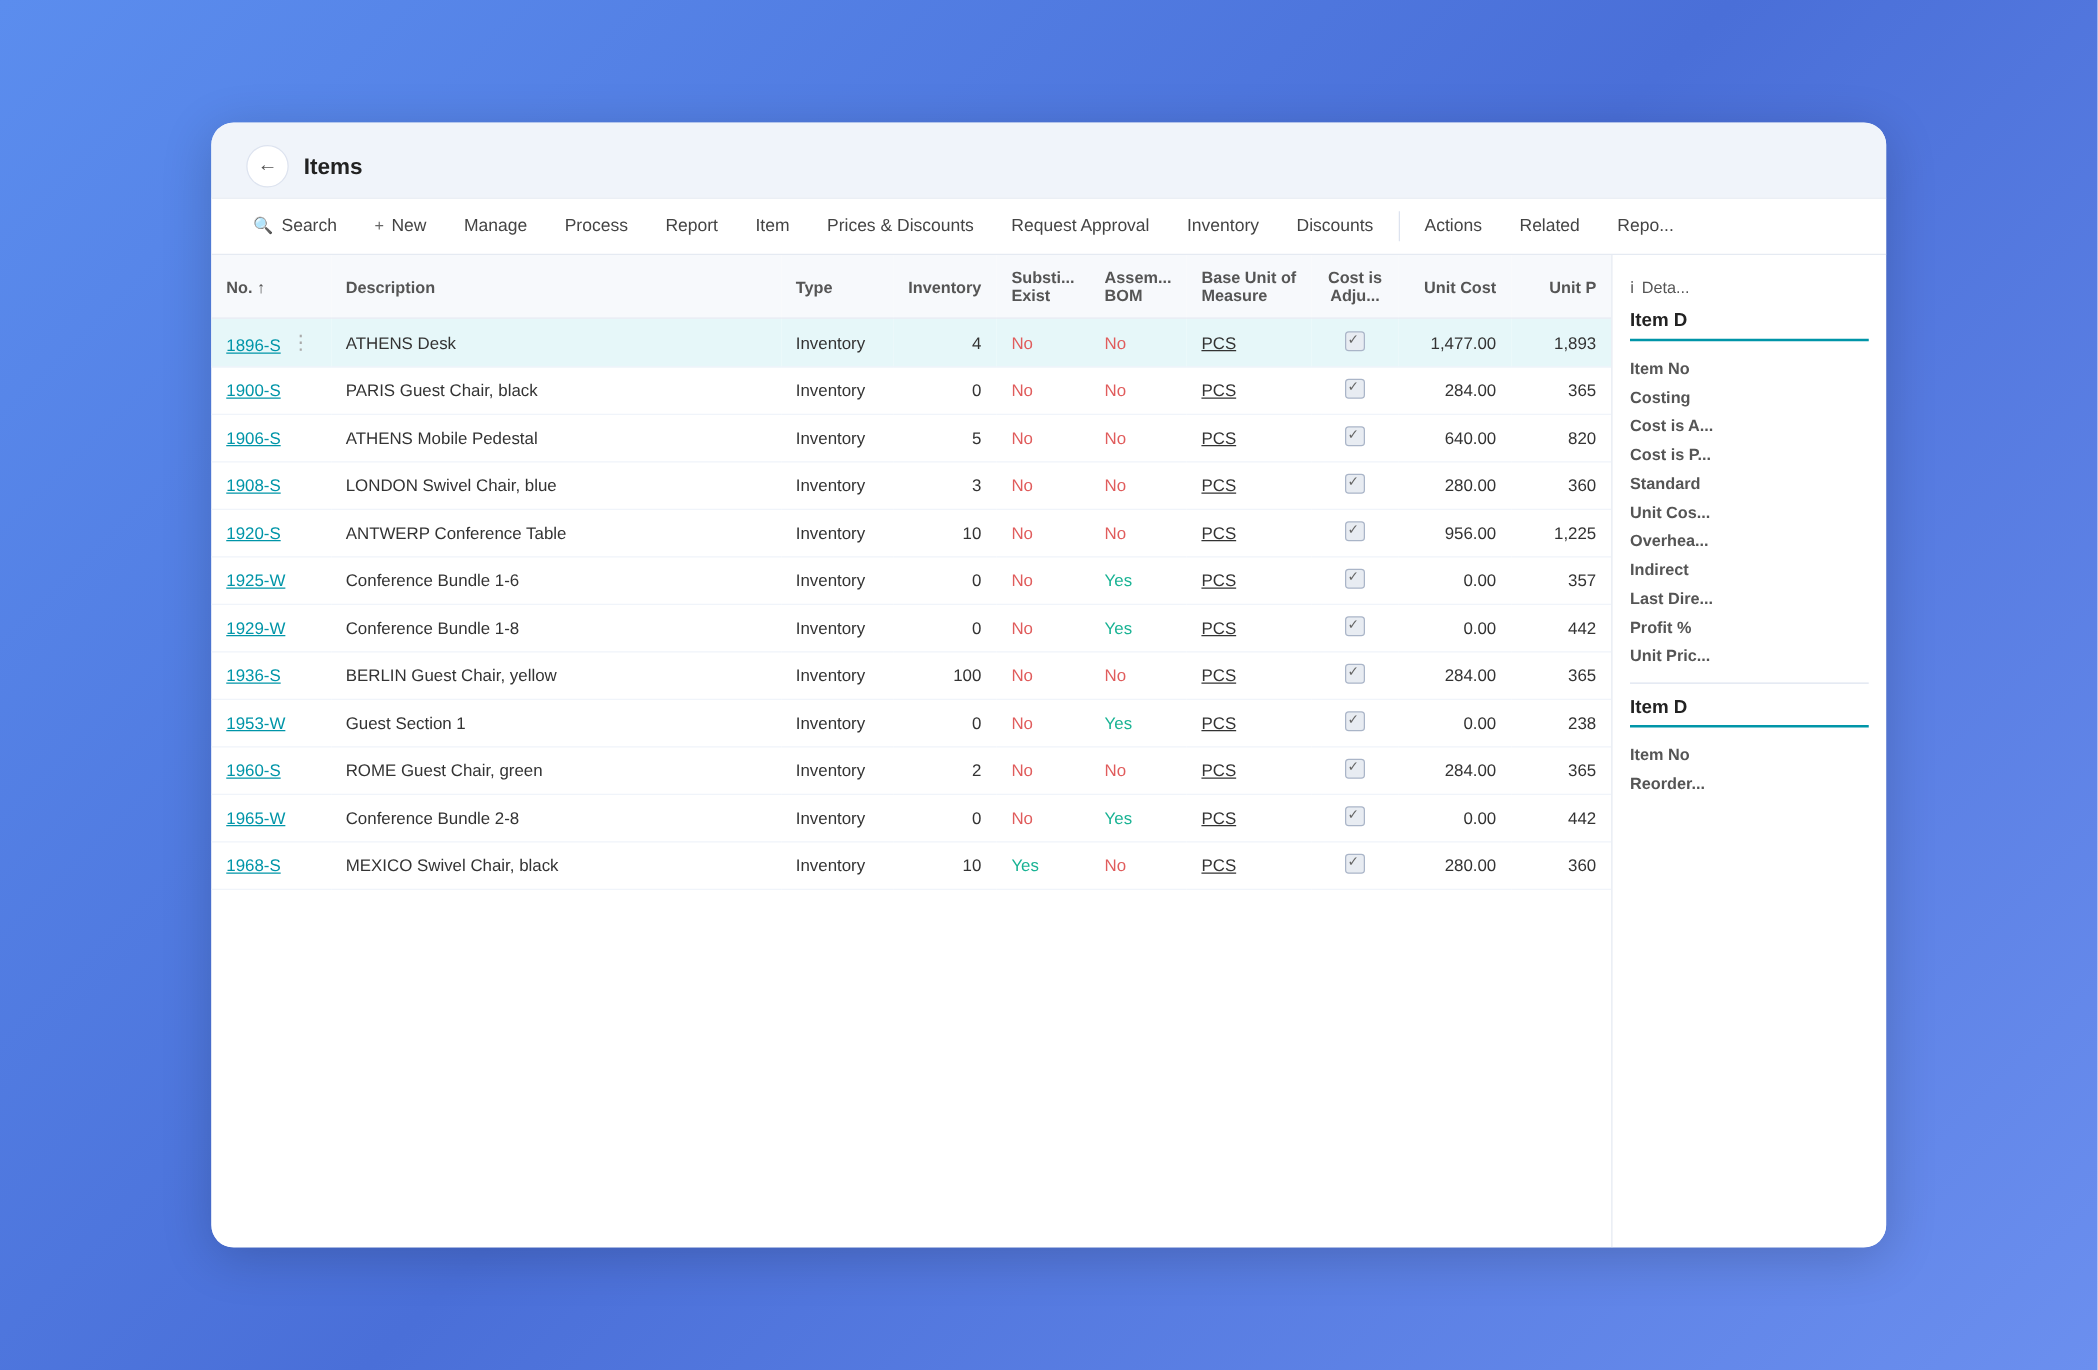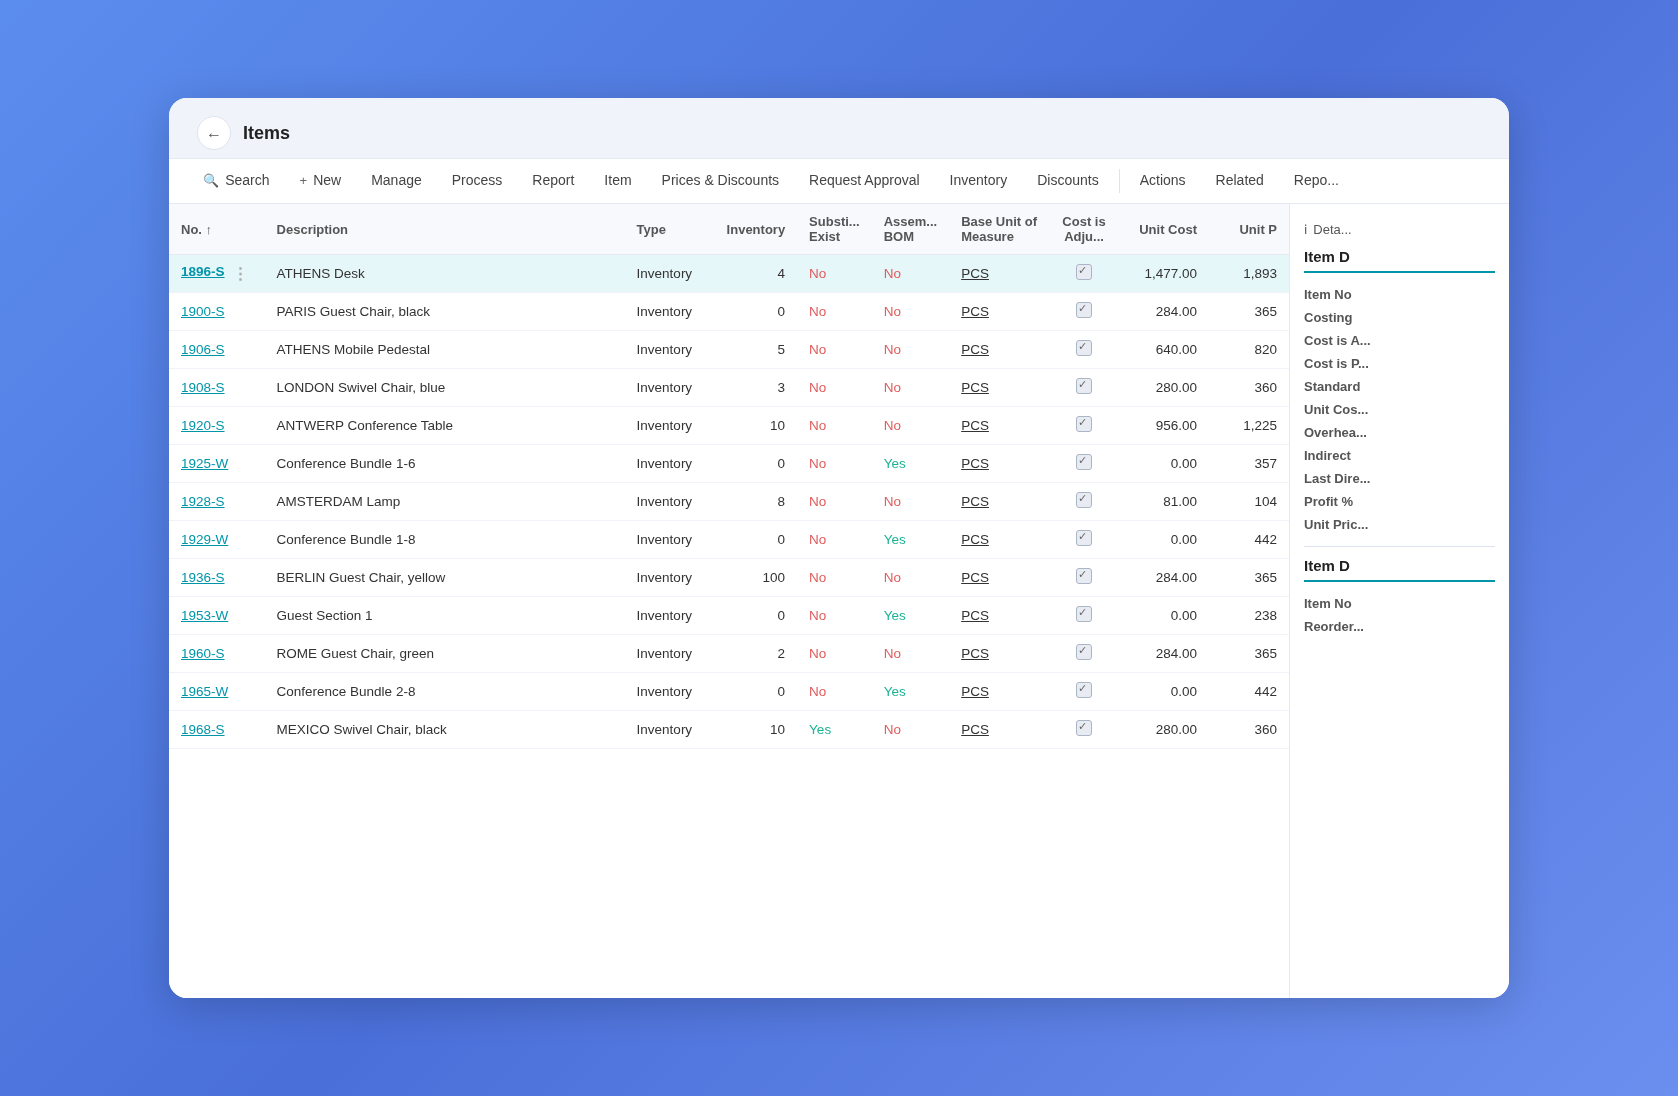--- a/index.html
+++ b/index.html
@@ -270,21 +270,21 @@
             <th class="col-assem">Assem...<br>BOM</th>
             <th class="col-base">Base Unit of<br>Measure</th>
             <th class="col-costadj">Cost is<br>Adju...</th>
             <th class="col-unitcost">Unit Cost</th>
             <th class="col-unitp">Unit P</th>
           </tr>
         </thead>
         <tbody id="table-body">
         <tr class="selected-row">
       <td class="col-no">
-        <span style="display:flex;align-items:flex-start;gap:4px;font-weight:bold;">
+        <span style="display:flex;align-items:flex-end;gap:4px;">
           <span class="item-link">1896-S</span>
           <span class="row-menu-icon">⋮</span>
         </span>
       </td>
       <td class="col-desc">ATHENS Desk</td>
       <td class="col-type">Inventory</td>
       <td class="col-inv inventory-num">4</td>
       <td class="col-subst"><span class="no-value">No</span></td>
       <td class="col-assem"><span class="no-value">No</span></td>
       <td class="col-base"><u>PCS</u></td>
@@ -381,39 +381,20 @@
       <td class="col-type">Inventory</td>
       <td class="col-inv inventory-num">0</td>
       <td class="col-subst"><span class="no-value">No</span></td>
       <td class="col-assem"><span class="yes-value">Yes</span></td>
       <td class="col-base"><u>PCS</u></td>
       <td class="col-costadj checkbox-cell">
         <span class="cb-checked"></span>
       </td>
       <td class="col-unitcost unit-cost-num">0.00</td>
       <td class="col-unitp num-right">357</td>
-    </tr>
-            <tr>
-      <td class="col-no">
-        <span style="display:flex;align-items:center;gap:4px;">
-          <span class="item-link">1928-S</span>
-
-        </span>
-      </td>
-      <td class="col-desc">AMSTERDAM Lamp</td>
-      <td class="col-type">Inventory</td>
-      <td class="col-inv inventory-num">8</td>
-      <td class="col-subst"><span class="no-value">No</span></td>
-      <td class="col-assem"><span class="no-value">No</span></td>
-      <td class="col-base"><u>PCS</u></td>
-      <td class="col-costadj checkbox-cell">
-        <span class="cb-checked"></span>
-      </td>
-      <td class="col-unitcost unit-cost-num">81.00</td>
-      <td class="col-unitp num-right">104</td>
     </tr>
             <tr>
       <td class="col-no">
         <span style="display:flex;align-items:center;gap:4px;">
           <span class="item-link">1929-W</span>
 
         </span>
       </td>
       <td class="col-desc">Conference Bundle 1-8</td>
       <td class="col-type">Inventory</td>

